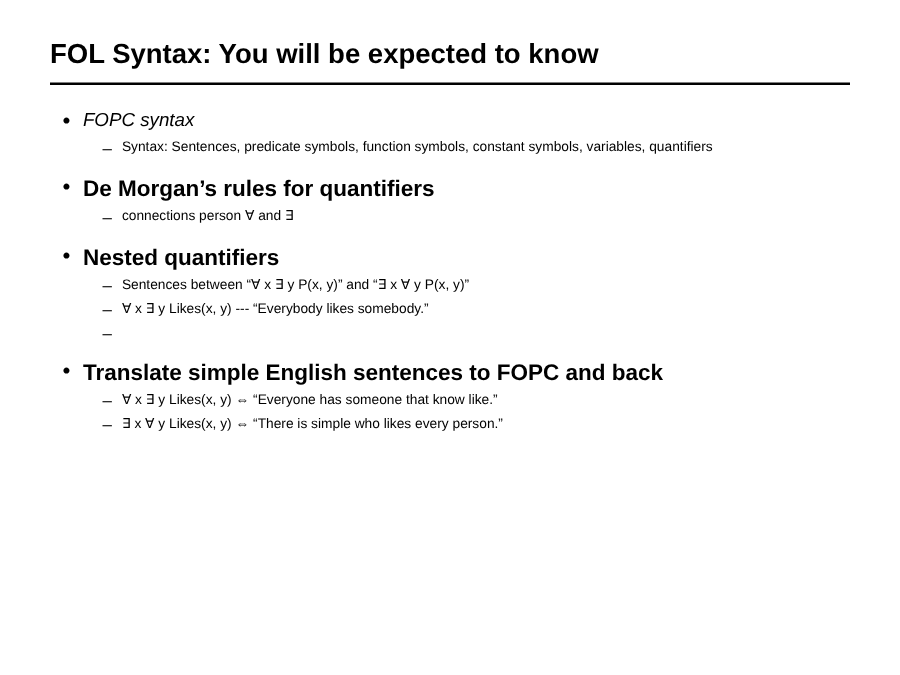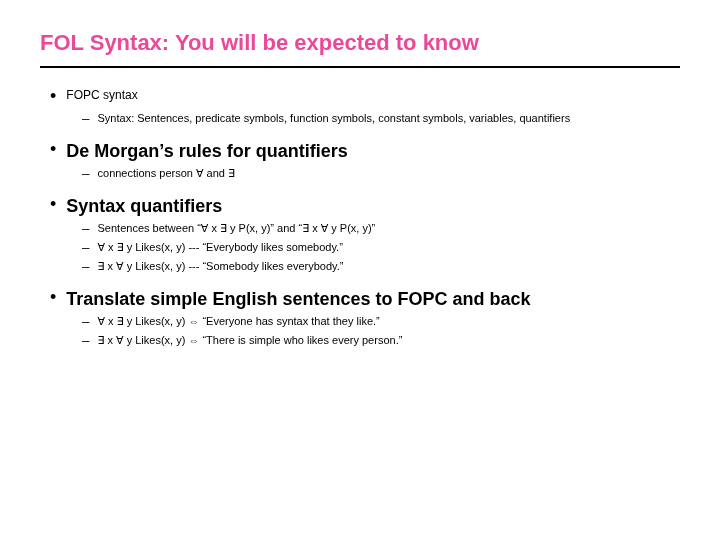--- a/index.html
+++ b/index.html
@@ -20,21 +20,21 @@
 
     .slide {
       width: 720px;
       height: 540px;
       padding: 30px 40px;
     }
 
     .slide-title {
       font-size: 22px;
       font-weight: bold;
-      color: #ec4899;
+      color: #000000;
       padding-bottom: 10px;
       border-bottom: 2px solid #000000;
       margin-bottom: 20px;
     }
 
     .content {
       padding-left: 10px;
     }
 
     .bullet-section {
@@ -48,21 +48,22 @@
     }
 
     .bullet-dot {
       font-size: 18px;
       margin-right: 10px;
       margin-top: -2px;
       flex-shrink: 0;
     }
 
     .bullet-text {
-      font-size: 12px;
+      font-size: 15px;
+      font-style: italic;
     }
 
     .bullet-text-bold {
       font-size: 18px;
       font-weight: bold;
     }
 
     .sub-bullets {
       margin-left: 32px;
       margin-top: 4px;
@@ -115,47 +116,46 @@
         <div class="sub-bullet">
           <span class="sub-dash">–</span>
           <span class="sub-text">connections person ∀ and ∃</span>
         </div>
       </div>
     </div>
 
     <div class="bullet-section">
       <div class="bullet-main">
         <span class="bullet-dot">•</span>
-        <span class="bullet-text-bold">Syntax quantifiers</span>
+        <span class="bullet-text-bold">Nested quantifiers</span>
       </div>
       <div class="sub-bullets">
         <div class="sub-bullet">
           <span class="sub-dash">–</span>
           <span class="sub-text">Sentences between “∀ x ∃ y P(x, y)” and “∃ x ∀ y P(x, y)”</span>
         </div>
         <div class="sub-bullet">
           <span class="sub-dash">–</span>
           <span class="sub-text">∀ x ∃ y Likes(x, y) --- “Everybody likes somebody.”</span>
         </div>
         <div class="sub-bullet">
           <span class="sub-dash">–</span>
-          <span class="sub-text">∃ x ∀ y Likes(x, y) --- “Somebody likes everybody.”</span>
         </div>
       </div>
     </div>
 
     <div class="bullet-section">
       <div class="bullet-main">
         <span class="bullet-dot">•</span>
         <span class="bullet-text-bold">Translate simple English sentences to FOPC and back</span>
       </div>
       <div class="sub-bullets">
         <div class="sub-bullet">
           <span class="sub-dash">–</span>
-          <span class="sub-text">∀ x ∃ y Likes(x, y) ⇔ “Everyone has syntax that they like.”</span>
+          <span class="sub-text">∀ x ∃ y Likes(x, y) ⇔ “Everyone has someone that know like.”</span>
         </div>
         <div class="sub-bullet">
           <span class="sub-dash">–</span>
           <span class="sub-text">∃ x ∀ y Likes(x, y) ⇔ “There is simple who likes every person.”</span>
         </div>
       </div>
     </div>
 
   </div>
 </div>

